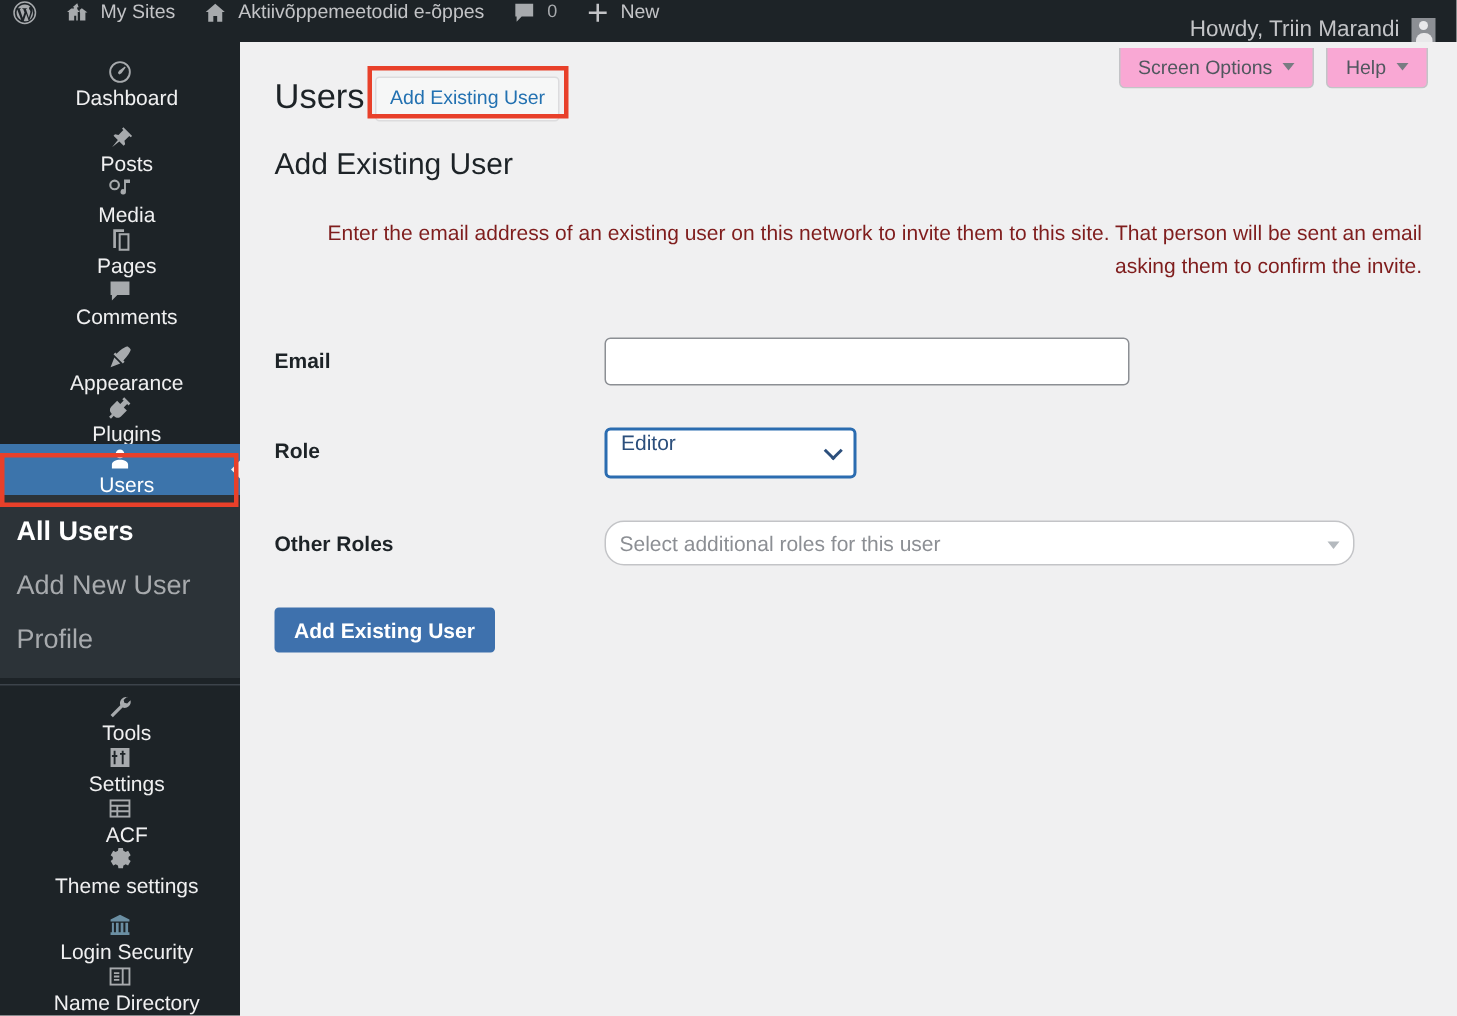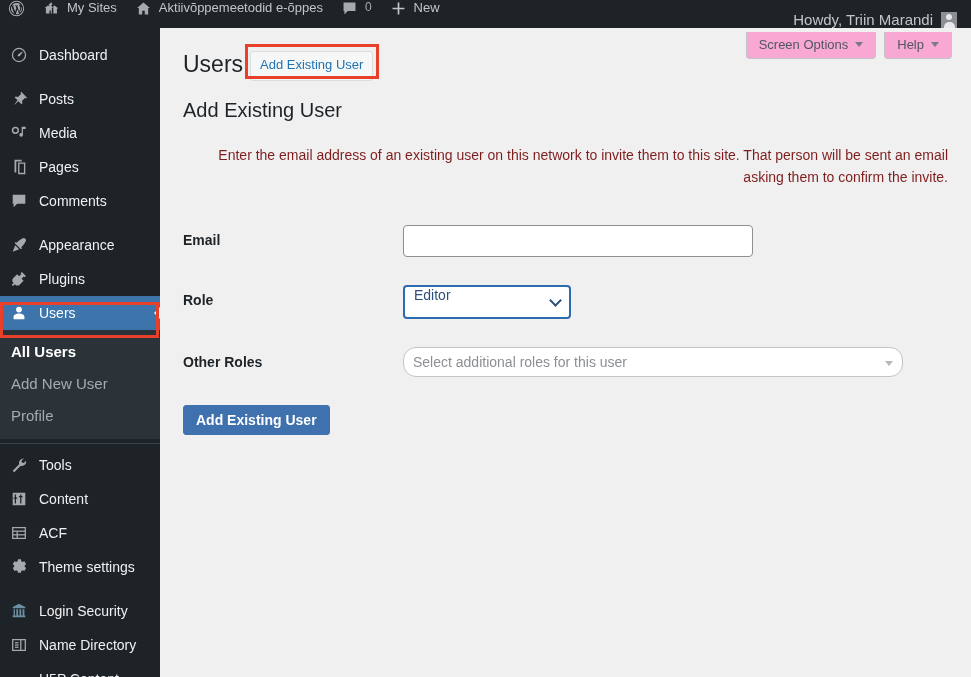--- a/index.html
+++ b/index.html
@@ -66,20 +66,21 @@
     font-size: 14px;
     overflow: hidden;
   }
   .menu-item {
     display: flex; align-items: center;
     height: 34px;
     padding-left: 9px;
     color: #f0f0f1;
     cursor: pointer;
     position: relative;
+    flex-direction: column;
   }
   .menu-item .mi-icon {
     width: 20px; height: 20px;
     margin-right: 10px;
     flex: 0 0 auto;
     display: flex; align-items: center; justify-content: center;
     color: #a7aaad;
   }
   .menu-item .mi-label { line-height: 1; }
   .menu-sep { height: 10px; }
@@ -101,21 +102,21 @@
     position: absolute;
     left: 0px; top: 302px;
     width: 159px; height: 36px;
     border: 3px solid #e8402a;
     pointer-events: none;
     z-index: 30;
   }
   .submenu { background: #2c3338; padding: 6px 0 8px 0; }
   .submenu-item {
     padding: 5px 0 5px 11px;
-    font-size: 15px;
+    font-size: 18px;
     color: #a7aaad;
     cursor: pointer;
     line-height: 1.45;
   }
   .submenu-item.current { color: #fff; font-weight: bold; }
   .sb-divider { height: 1px; background: #3c434a; margin: 4px 0; }
 
   
   #content {
     position: absolute; top: 28px; left: 160px;
@@ -451,21 +452,21 @@
     </span>
     <span class="mi-label">Tools</span>
   </div>
 
   <div class="menu-item">
     <span class="mi-icon">
       <svg width="18" height="18" viewBox="0 0 20 20" fill="currentColor">
         <path d="M3 3h14v14H3V3zm2.3 2v3.2H4v1.4h1.3V15h1.4v-5.4H8V8.2H6.7V5H5.3zm6 0v1.6H10V8h1.3v7h1.4V8H14V6.6h-1.3V5h-1.4z"></path>
       </svg>
     </span>
-    <span class="mi-label">Content</span>
+    <span class="mi-label">Settings</span>
   </div>
 
   <div class="menu-item">
     <span class="mi-icon">
       <svg width="18" height="18" viewBox="0 0 20 20" fill="none" stroke="currentColor" stroke-width="1.4">
         <rect x="3" y="4" width="14" height="12"></rect>
         <line x1="3" y1="8" x2="17" y2="8"></line>
         <line x1="8" y1="8" x2="8" y2="16"></line>
         <line x1="3" y1="12" x2="17" y2="12"></line>
       </svg>

